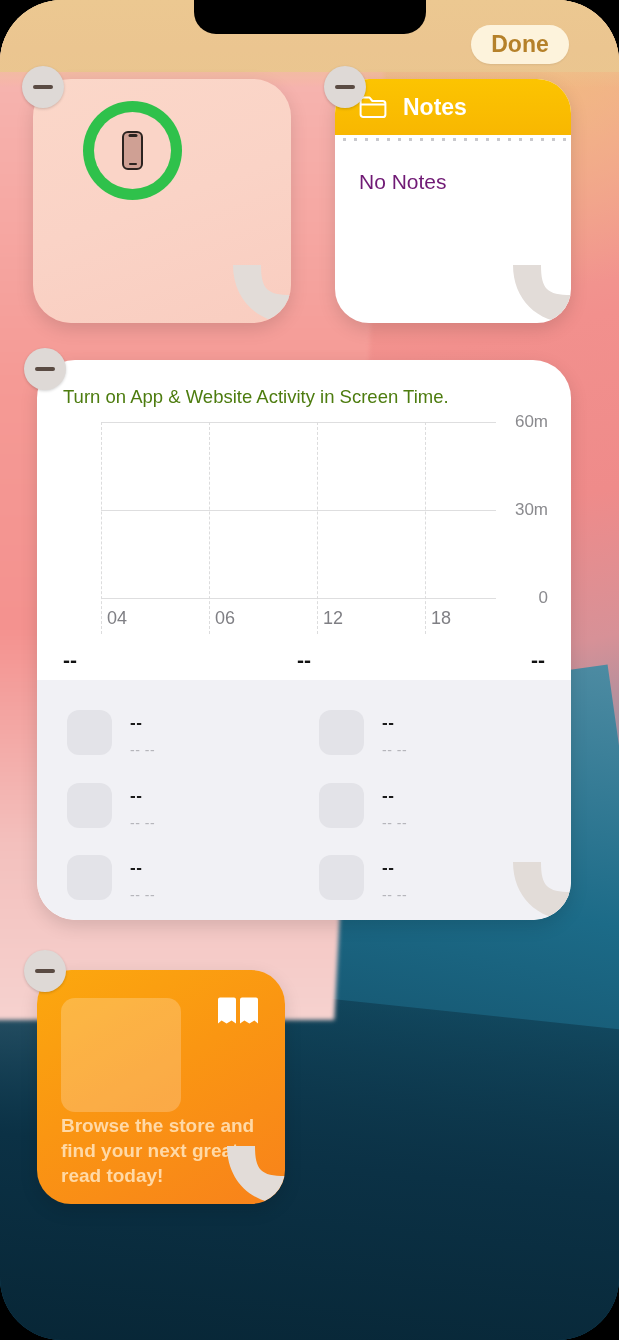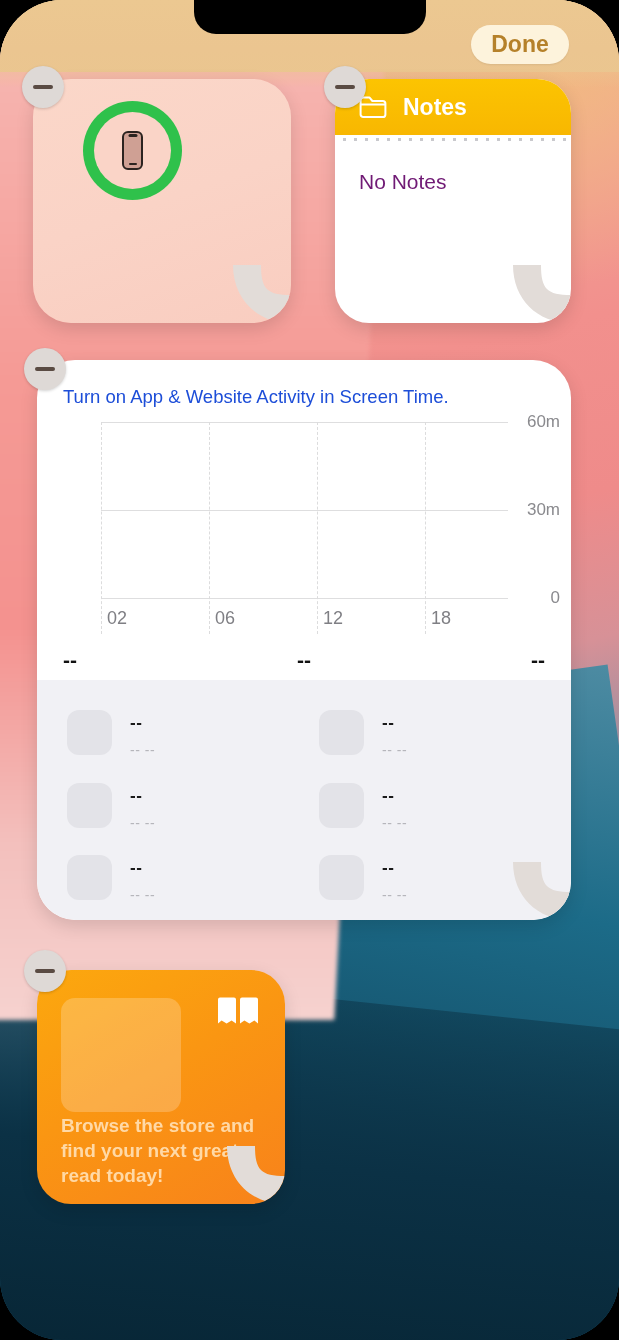--- a/index.html
+++ b/index.html
@@ -201,24 +201,24 @@
   }
 
   
   #w-screentime{
     left:37px; top:360px; width:534px; height:560px;
     background:#fff;
     border-radius:38px;
   }
   #st-title{
     position:absolute; left:26px; top:26px;
-    font-size:18.5px; color:#1d4ed8;
+    font-size:18.5px; color:#4d7c0f;
   }
   #st-chart{
-    position:absolute; left:26px; top:62px; right:11px; height:180px;
+    position:absolute; left:26px; top:62px; right:23px; height:180px;
   }
   .gridline{
     position:absolute; left:38px; right:52px; height:1px; background:#dededf;
   }
   .gridlabel{
     position:absolute; right:0; font-size:17px; color:#8a8a8e;
     transform:translateY(-50%);
   }
   .vline{
     position:absolute; top:0; bottom:-32px; width:0;
@@ -338,21 +338,21 @@
       <div class="gridlabel" style="top:88px;margin-left:27px;">30m</div>
 
       <div class="gridline" style="top:176px;"></div>
       <div class="gridlabel" style="top:176px;">0</div>
 
       <div class="vline" style="left:38px;"></div>
       <div class="vline" style="left:146px;"></div>
       <div class="vline" style="left:254px;"></div>
       <div class="vline" style="left:362px;"></div>
 
-      <div class="vlabel" style="left:44px;  top:186px;">02</div>
+      <div class="vlabel" style="left:44px;  top:186px;">04</div>
       <div class="vlabel" style="left:152px; top:186px;">06</div>
       <div class="vlabel" style="left:260px; top:186px;">12</div>
       <div class="vlabel" style="left:368px; top:186px;">18</div>
     </div>
 
     <div id="st-dashes">
       <span>--</span>
       <span>--</span>
       <span>--</span>
     </div>

